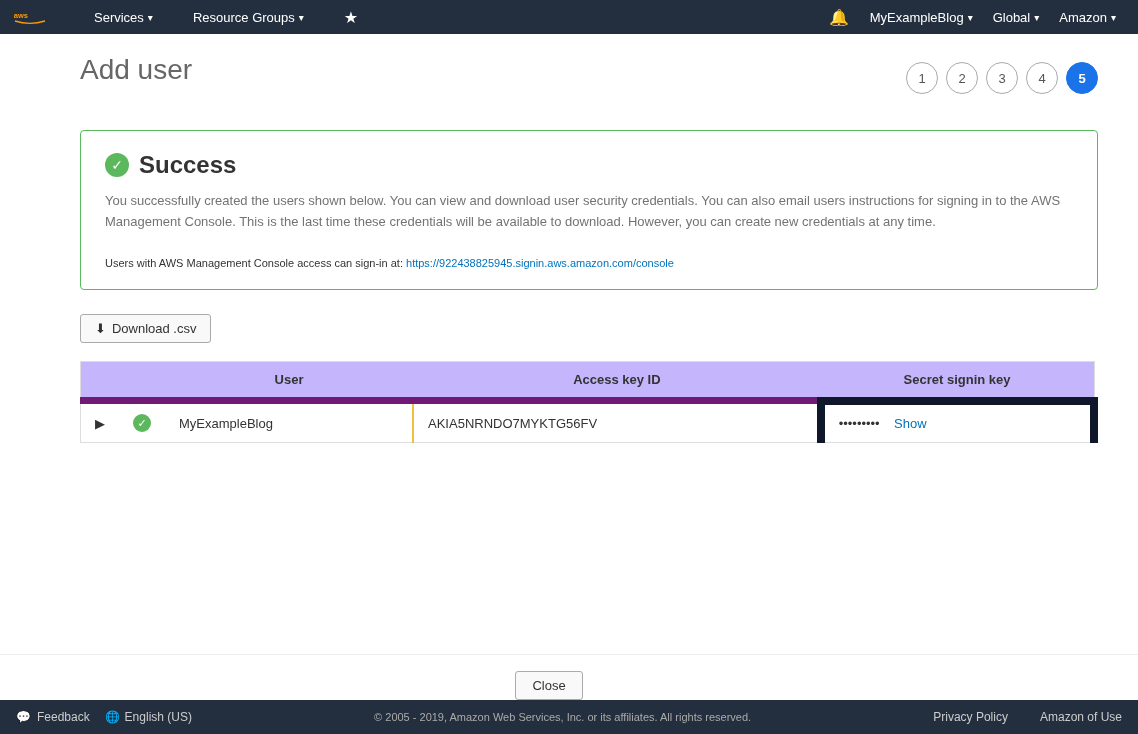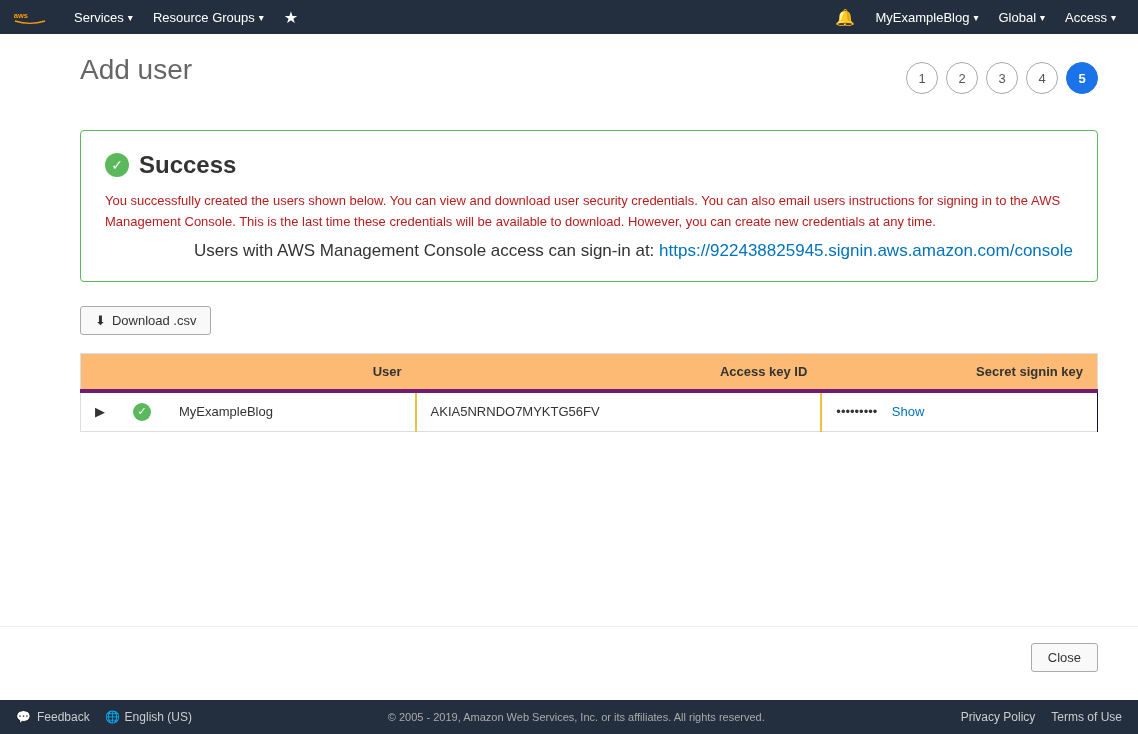--- a/index.html
+++ b/index.html
@@ -7,20 +7,21 @@
 
     
     .top-nav {
       background: #232f3e;
       color: #fff;
       height: 34px;
       display: flex;
       align-items: center;
       padding: 4px 12px;
       flex-shrink: 0;
+      gap: 20px;
     }
     .nav-logo {
       margin-right: 16px;
       display: flex;
       align-items: center;
     }
     .aws-logo {
       width: 36px;
       height: 22px;
     }
@@ -124,28 +125,27 @@
       font-size: 14px;
       flex-shrink: 0;
     }
     .success-title {
       font-size: 24px;
       font-weight: 600;
       color: #333;
     }
     .success-body {
       font-size: 13px;
-      color: #b91c1c;
+      color: #737373;
       line-height: 1.6;
-      margin-bottom: 8px;
+      margin-bottom: 24px;
     }
     .success-link-line {
-      font-size: 17px;
-      color: #333;
-      text-align: right;
+      font-size: 11px;
+      color: #333;
     }
     .success-link {
       color: #0073bb;
       text-decoration: none;
     }
 
     
     .download-btn {
       display: inline-flex;
       align-items: center;
@@ -160,27 +160,27 @@
       color: #333;
     }
 
     
     .users-table {
       width: 100%;
       border-collapse: collapse;
       border: 1px solid #ddd;
     }
     .users-table th {
-      background: #fdba74;
+      background: #c4b5fd;
       padding: 10px 14px;
-      text-align: right;
+      text-align: center;
       font-size: 13px;
       font-weight: 600;
       color: #333;
-      border-bottom: 4px solid #701a75;
+      border-bottom: 7px solid #701a75;
     }
     .users-table td {
       padding: 10px 14px;
       font-size: 13px;
       color: #333;
       border-bottom: 1px solid #eee;
       background: #fff;
     }
     .users-table tr:last-child td { border-bottom: none; }
     .expand-cell {
@@ -202,34 +202,34 @@
       align-items: center;
       justify-content: center;
       color: #fff;
       font-size: 11px;
     }
     .access-key-cell {
       border: 2px solid #f0c040;
       background: #fffef5;
     }
     .secret-key-cell {
-      border: 1px solid #0f172a;
+      border: 8px solid #0f172a;
       background: #fffef5;
     }
     .show-link {
       color: #0073bb;
       cursor: pointer;
       text-decoration: none;
     }
 
     
     .close-area {
       display: flex;
-      justify-content: flex-end;
-      padding: 16px 40px 28px 0;
+      justify-content: center;
+      padding: 16px 40px 0 0;
       background: #fff;
     }
     .close-btn {
       padding: 6px 16px;
       border: 1px solid #aaa;
       border-radius: 3px;
       background: #f9f9f9;
       font-size: 13px;
       cursor: pointer;
       color: #333;
@@ -266,21 +266,21 @@
       color: #ccc;
     }
     .footer-center {
       flex: 1;
       text-align: center;
       color: #aaa;
       font-size: 11px;
     }
     .footer-right {
       display: flex;
-      gap: 16px;
+      gap: 32px;
     }
     .footer-right a {
       color: #ccc;
       text-decoration: none;
       font-size: 12px;
     }
 
     .header-wrapper {
       display: flex;
       align-items: flex-start;
@@ -313,21 +313,21 @@
     <div class="nav-bell">🔔</div>
     <div class="nav-item">
       <span>MyExampleBlog</span>
       <span class="chevron">▾</span>
     </div>
     <div class="nav-item">
       <span>Global</span>
       <span class="chevron">▾</span>
     </div>
     <div class="nav-item">
-      <span>Access</span>
+      <span>Amazon</span>
       <span class="chevron">▾</span>
     </div>
   </div>
 </nav>
 
 <div class="main-content" style="position:relative;">
   <div class="header-wrapper">
     <h1 class="page-title">Add user</h1>
     <div class="step-indicator" style="position: static; margin-top: 8px;">
       <div class="step-circle">1</div>
@@ -396,15 +396,15 @@
       <span>Feedback</span>
     </div>
     <div class="footer-lang">
       <span>🌐</span>
       <span>English (US)</span>
     </div>
   </div>
   <div class="footer-center">© 2005 - 2019, Amazon Web Services, Inc. or its affiliates. All rights reserved.</div>
   <div class="footer-right">
     <a href="#">Privacy Policy</a>
-    <a href="#">Terms of Use</a>
+    <a href="#">Amazon of Use</a>
   </div>
 </footer>
 
 </body></html>

